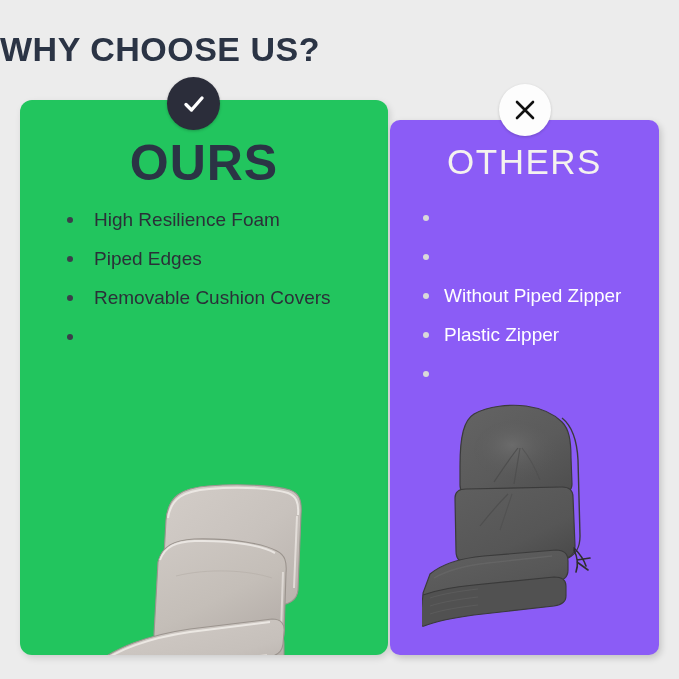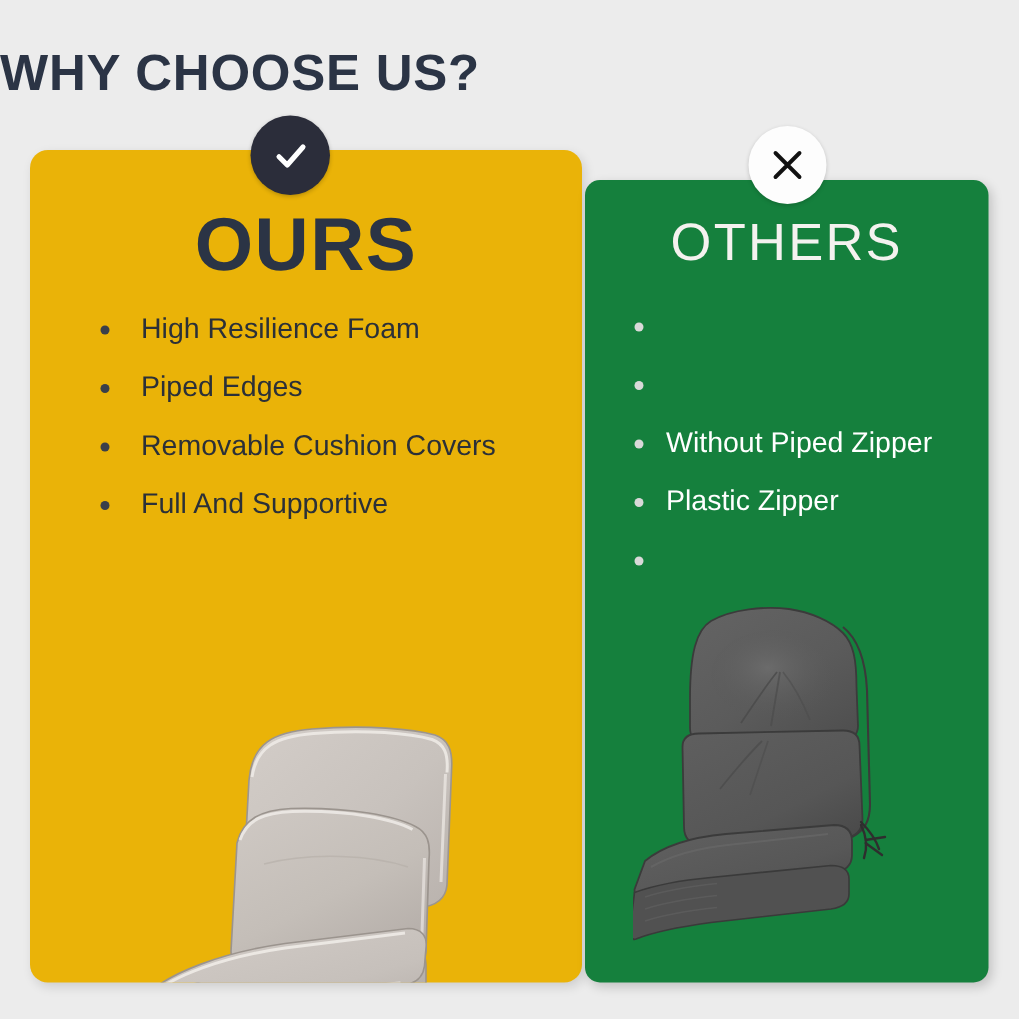--- a/index.html
+++ b/index.html
@@ -38,32 +38,32 @@
     white-space: nowrap;
   }
 
   
   .panel-ours {
     position: absolute;
     left: 20px;
     top: 100px;
     width: 368px;
     height: 555px;
-    background: #eab308;
+    background: #22c55e;
     border-radius: 12px;
     box-shadow: 2px 3px 7px rgba(0,0,0,0.13);
     overflow: hidden;
   }
   .panel-others {
     position: absolute;
     left: 390px;
     top: 120px;
     width: 269px;
     height: 535px;
-    background: #15803d;
+    background: #8b5cf6;
     border-radius: 10px;
     box-shadow: 2px 3px 7px rgba(0,0,0,0.18);
     overflow: hidden;
   }
 
   
   .badge {
     position: absolute;
     border-radius: 50%;
     display: flex;
@@ -209,21 +209,20 @@
       <li>
         <span class="dot"></span>
         <span>Piped Edges</span>
       </li>
       <li>
         <span class="dot"></span>
         <span>Removable Cushion Covers</span>
       </li>
       <li>
         <span class="dot"></span>
-        <span>Full And Supportive</span>
       </li>
     </ul>
 
     <div class="prod prod-ours">
       <svg viewBox="0 0 300 278" xmlns="http://www.w3.org/2000/svg">
         <defs>
           <linearGradient id="gBack" x1="0" y1="0" x2="1" y2="1">
             <stop offset="0%" stop-color="#d3cdc8"></stop>
             <stop offset="55%" stop-color="#c8c2bd"></stop>
             <stop offset="100%" stop-color="#b9b2ad"></stop>

